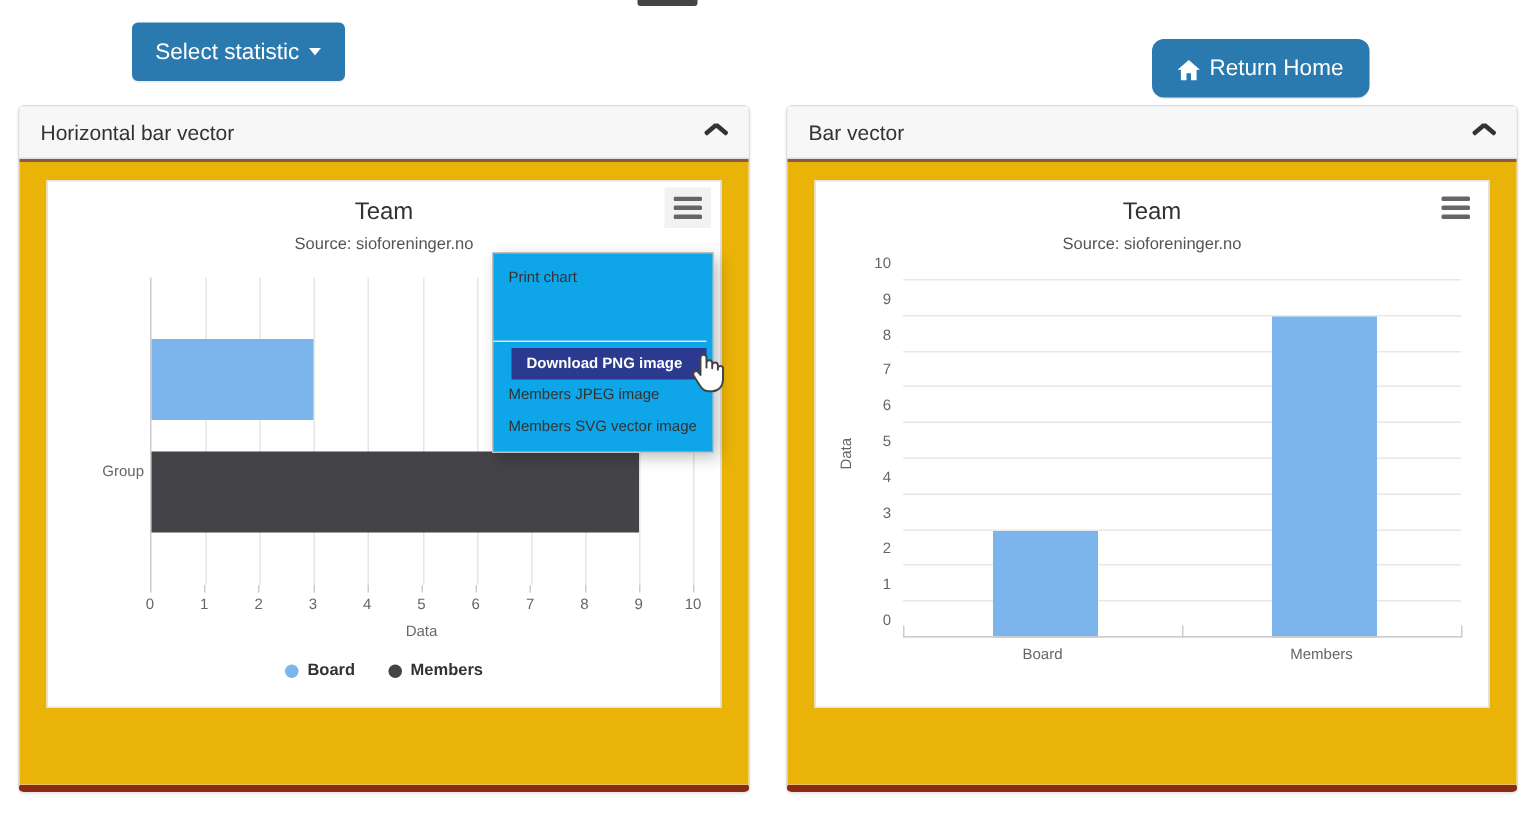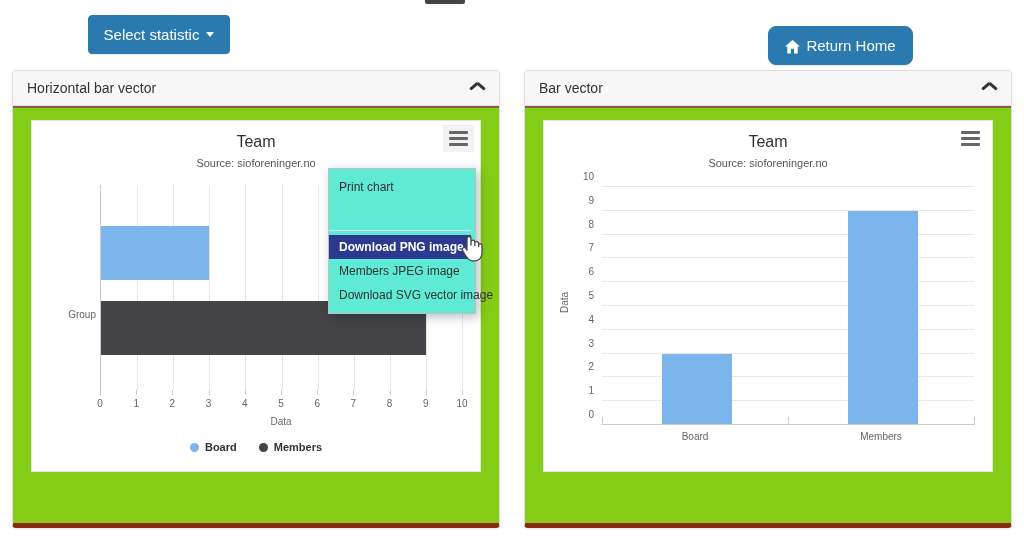--- a/index.html
+++ b/index.html
@@ -67,21 +67,21 @@
   }
   .chev::before, .chev::after {
     content:""; position:absolute; top:4px; width:10px; height:2.6px; background:#333; border-radius:1px;
   }
   .chev::before { left:0; transform:rotate(-40deg); transform-origin:left center;}
   .chev::after  { right:0; transform:rotate(40deg); transform-origin:right center;}
 
   .panel-body {
     position:relative;
     height:417px;
-    background:#84cc16;
+    background:#eab308;
     border-top:2px solid #8a5a4a;
     padding:12px 18px 24px 18px;
   }
 
   .chart-card {
     position:relative;
     background:#fff;
     border:1px solid #e2e2e2;
     width:100%;
     height:352px;
@@ -146,27 +146,27 @@
   }
   .vsep { position:absolute; bottom:0; width:1px; height:8px; background:#ccc; }
   .ytitle {
     position:absolute; left:10px; top:118px; font-size:10px; color:#666;
     transform:rotate(-90deg); transform-origin:center;
   }
 
   
   .ctx-menu {
     position:absolute; left:328px; top:168px; width:148px;
-    background:#5eead4; border:1px solid #c0c0c0;
+    background:#0ea5e9; border:1px solid #c0c0c0;
     box-shadow:3px 3px 10px rgba(0,0,0,0.25);
     z-index:50; padding:6px 4px 6px 0;
-    font-size:12px;
+    font-size:10px;
   }
   .ctx-item { padding:5px 10px; color:#333; white-space:nowrap; cursor:pointer; }
-  .ctx-item.hl { background:#2b3a8f; color:#fff; font-weight:bold; }
+  .ctx-item.hl { background:#2b3a8f; color:#fff; font-weight:bold;margin-left:12px; }
   .ctx-gap { height:28px; }
   .ctx-sep { height:1px; background:#e3e3e3; margin:3px 0 4px 0; }
 
   .cursor-hand { position:absolute; left:461px; top:234px; width:22px; height:28px; z-index:60; }
 </style>
 </head>
 <body>
 
 <div class="page">
 
@@ -327,21 +327,21 @@
       </div>
     </div>
   </div>
 
   <div class="ctx-menu">
     <div class="ctx-item">Print chart</div>
     <div class="ctx-gap"></div>
     <div class="ctx-sep"></div>
     <div class="ctx-item hl">Download PNG image</div>
     <div class="ctx-item">Members JPEG image</div>
-    <div class="ctx-item">Download SVG vector image</div>
+    <div class="ctx-item">Members SVG vector image</div>
   </div>
 
   <div class="cursor-hand">
     <svg width="22" height="28" viewBox="0 0 22 28">
       <path d="M6 13 L6 4.5 A2 2 0 0 1 10 4.5 L10 11 L10 8 A1.9 1.9 0 0 1 13.8 8 L13.8 11.5 L13.8 9.5 A1.9 1.9 0 0 1 17.6 9.5 L17.6 12.5 L17.6 11 A1.9 1.9 0 0 1 21 11 L21 19 C21 23.5 18 26.8 14 26.8 L11.5 26.8 C8 26.8 6.4 24.5 4.6 21.5 L1.6 16.6 A1.9 1.9 0 0 1 4.6 14.2 L6 16 Z" fill="#ffffff" stroke="#444" stroke-width="1.3" stroke-linejoin="round"></path>
     </svg>
   </div>
 
 </div>
 

